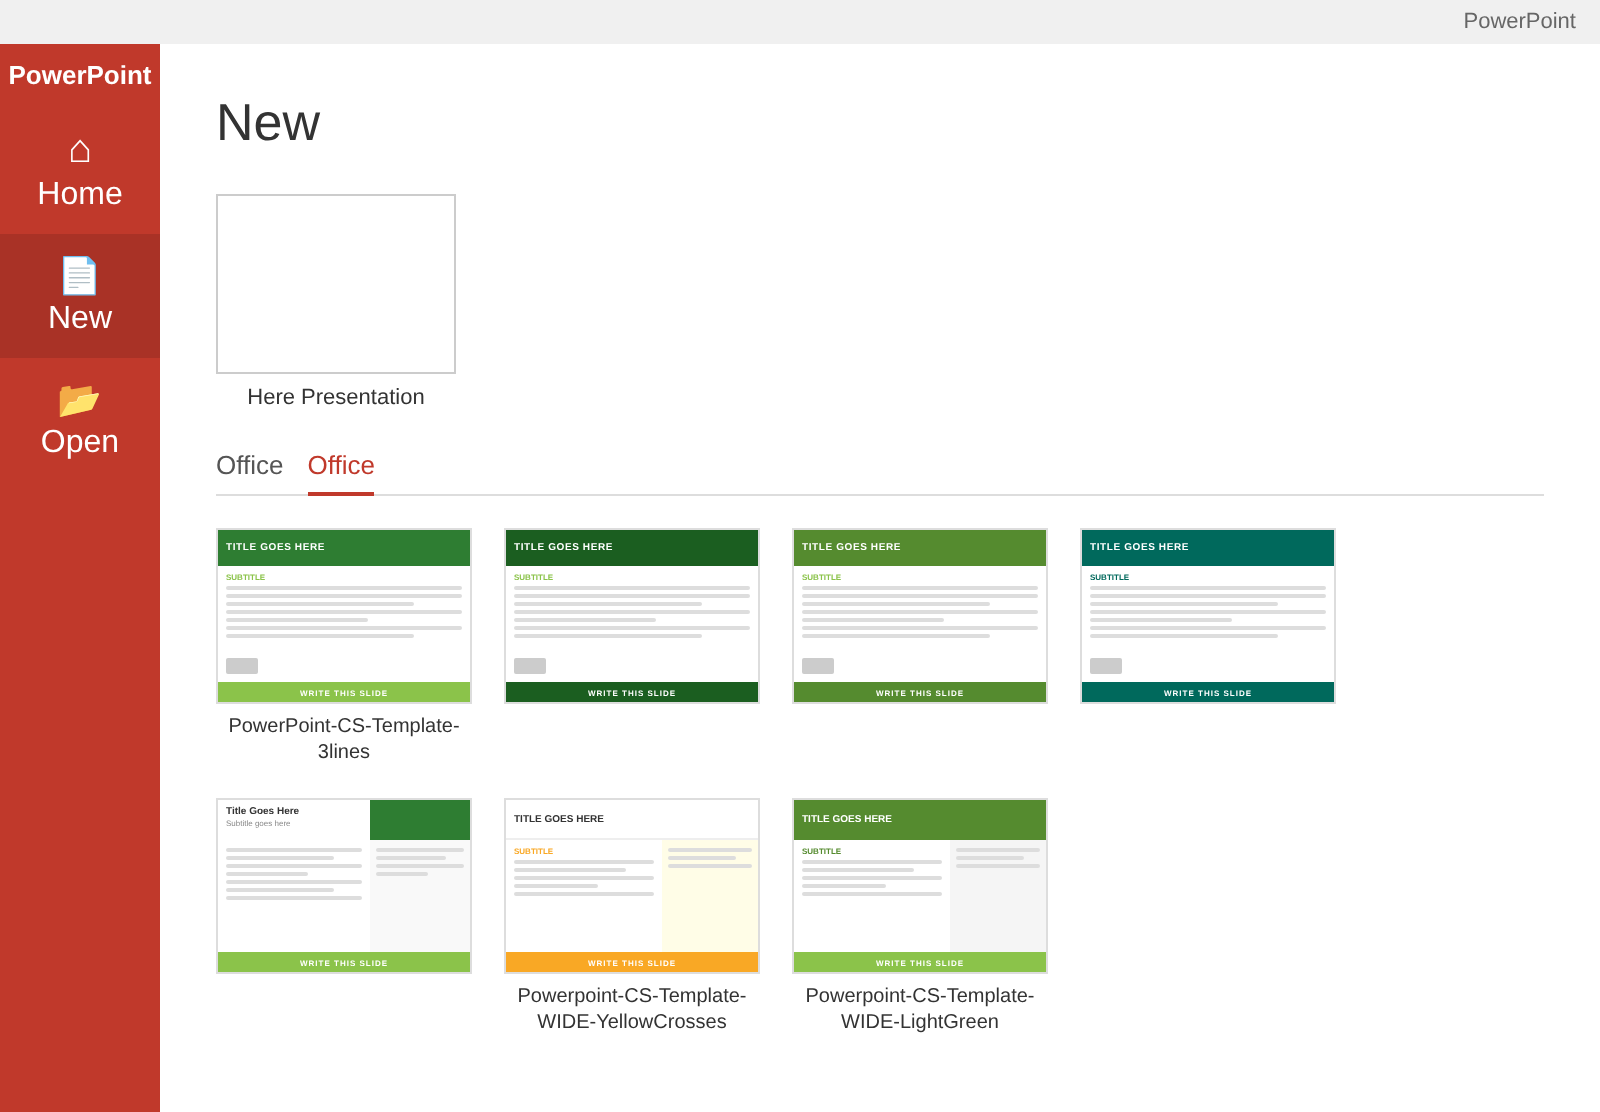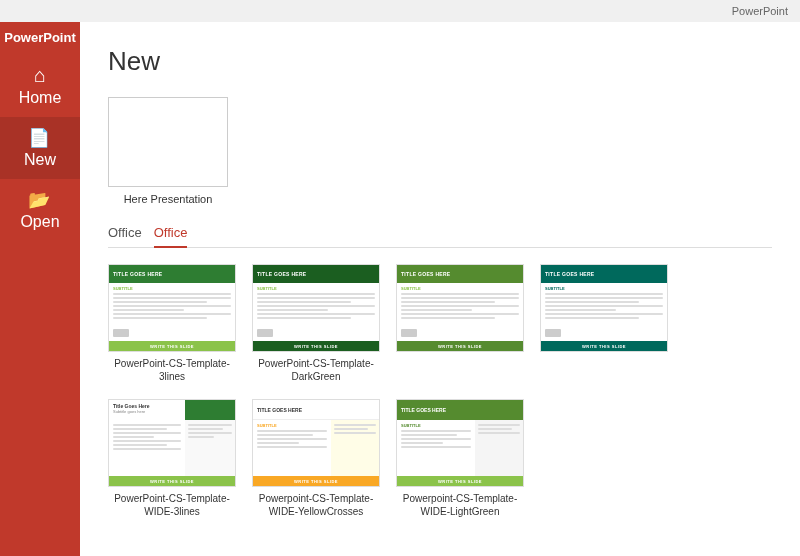--- a/index.html
+++ b/index.html
@@ -334,21 +334,20 @@
             <div class="tmpl-line full"></div>
             <div class="tmpl-line short"></div>
             <div class="tmpl-line full"></div>
             <div class="tmpl-line medium"></div>
           </div>
           <div class="tmpl-logo-area"></div>
           <div class="tmpl-footer" style="background:#1b5e20;">
             <span class="tmpl-footer-text">WRITE THIS SLIDE</span>
           </div>
         </div>
-        <div class="template-label">PowerPoint-CS-Template-DarkGreen</div>
       </div>
 
       <div class="template-card">
         <div class="template-thumb">
           <div class="tmpl-header-lightgreen">
             <span class="tmpl-title-text" style="color:white; font-size:5px; font-weight:bold; text-transform:uppercase; padding: 0 4px; display:block; line-height:18px;">TITLE GOES HERE</span>
           </div>
           <div class="tmpl-body">
             <div class="tmpl-subtitle">SUBTITLE</div>
             <div class="tmpl-line full"></div>
@@ -411,21 +410,20 @@
               <div class="tmpl-line full"></div>
               <div class="tmpl-line medium"></div>
               <div class="tmpl-line full"></div>
               <div class="tmpl-line short"></div>
             </div>
           </div>
           <div style="height:10px; background:#8bc34a; display:flex; align-items:center; justify-content:center;">
             <span style="color:white; font-size:4px; font-weight:bold; text-transform:uppercase; letter-spacing:0.5px;">WRITE THIS SLIDE</span>
           </div>
         </div>
-        <div class="template-label">PowerPoint-CS-Template-WIDE-3lines</div>
       </div>
 
       <div class="template-card">
         <div class="template-thumb" style="display:flex; flex-direction:column;">
           <div style="height:20px; background:white; display:flex; align-items:center; padding: 0 4px; border-bottom: 1px solid #eee;">
             <span style="font-size:5px; font-weight:bold; color:#333;">TITLE GOES HERE</span>
           </div>
           <div style="flex:1; display:flex; background:white;">
             <div style="flex:1; padding:2px 4px;">
               <div class="tmpl-subtitle" style="color:#f9a825;">SUBTITLE</div>

